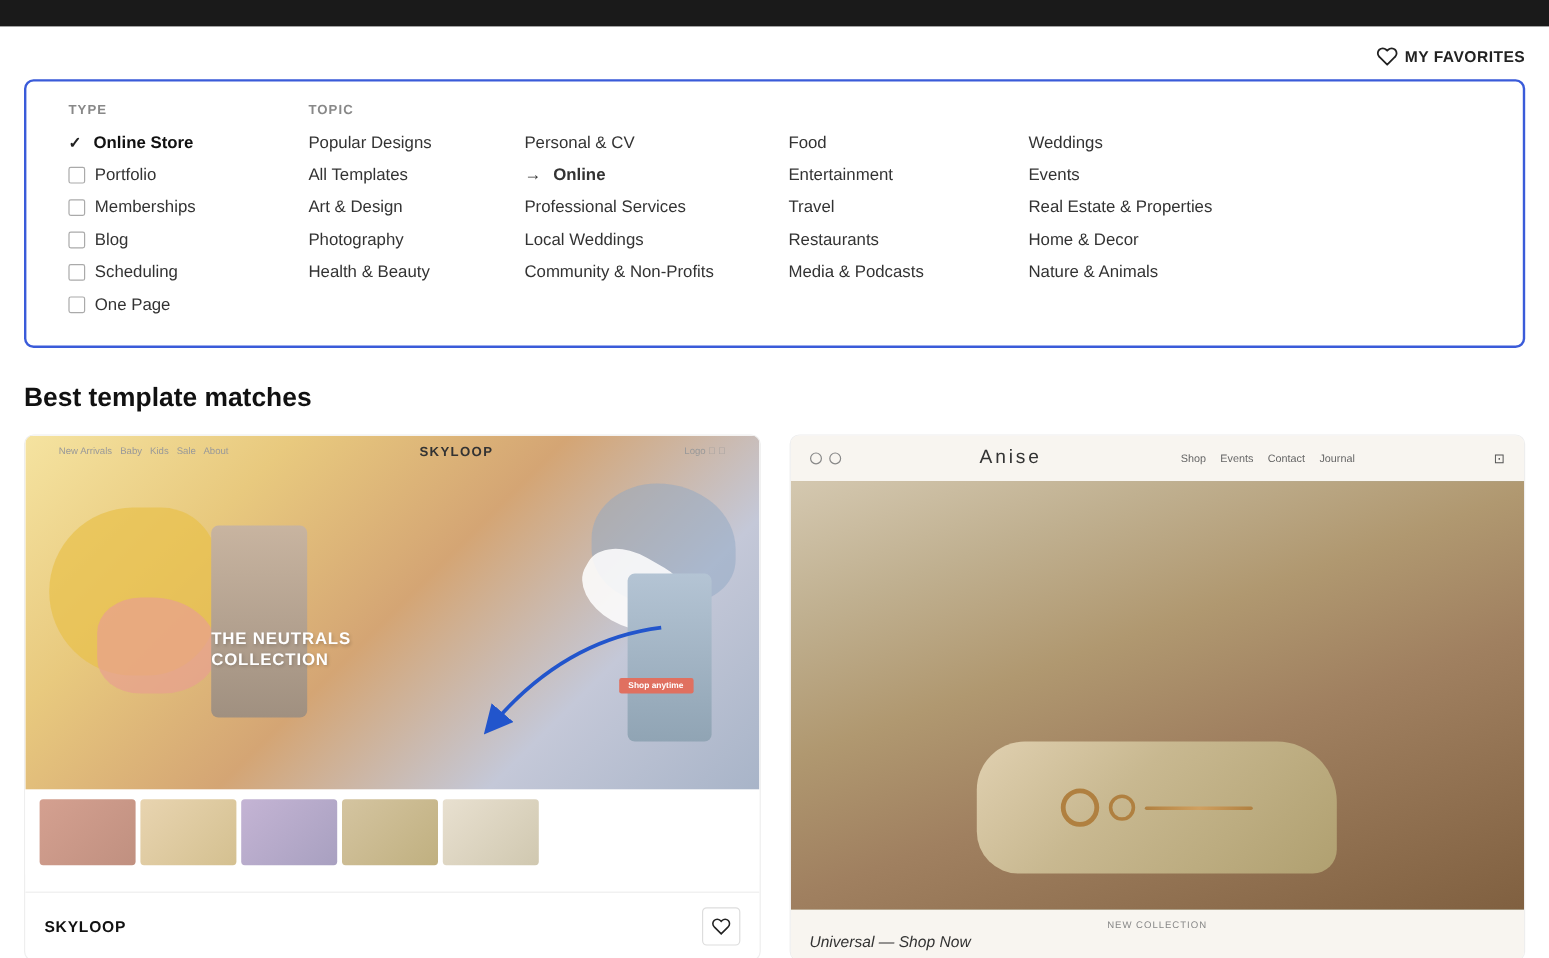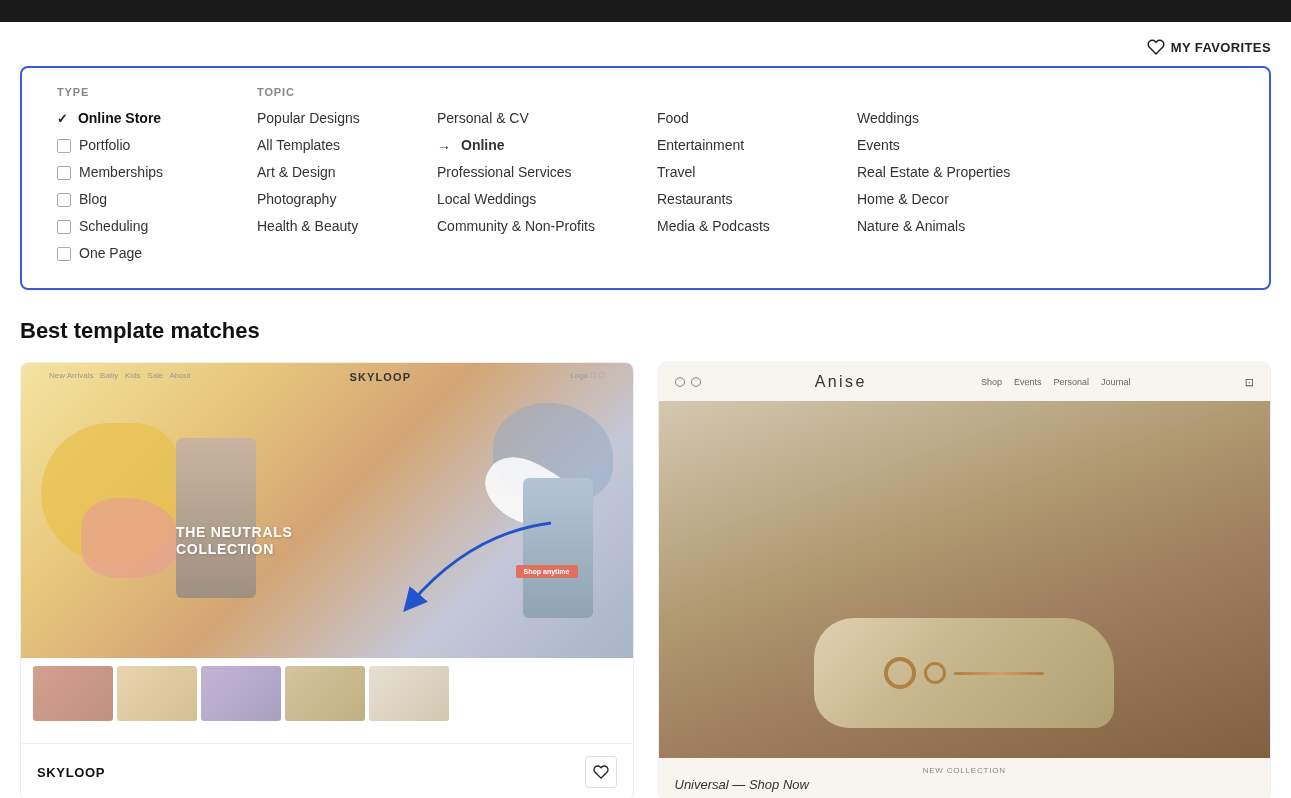--- a/index.html
+++ b/index.html
@@ -548,21 +548,21 @@
 
         <div class="anise-nav">
           <div class="anise-nav-icons">
             <div class="anise-dot"></div>
             <div class="anise-dot"></div>
           </div>
           <span class="anise-brand">Anise</span>
           <div class="anise-nav-links">
             <span>Shop</span>
             <span>Events</span>
-            <span>Personal</span>
+            <span>Contact</span>
             <span>Journal</span>
           </div>
           <span class="anise-cart">⊡</span>
         </div>
 
         <div class="anise-hero-img">
 
           <div style="width:100%;height:100%;background:linear-gradient(160deg,#d4c8b0 0%,#c0b090 20%,#b09870 40%,#a08060 60%,#907050 80%,#806040 100%);position:relative;">
             <div style="position:absolute;bottom:30px;left:50%;transform:translateX(-50%);width:300px;height:110px;background:linear-gradient(135deg,#e0d0b0 0%,#c8b890 40%,#b0a070 100%);border-radius:40px 50px 20px 35px;display:flex;align-items:center;justify-content:center;">
               <div style="display:flex;align-items:center;gap:8px;">

